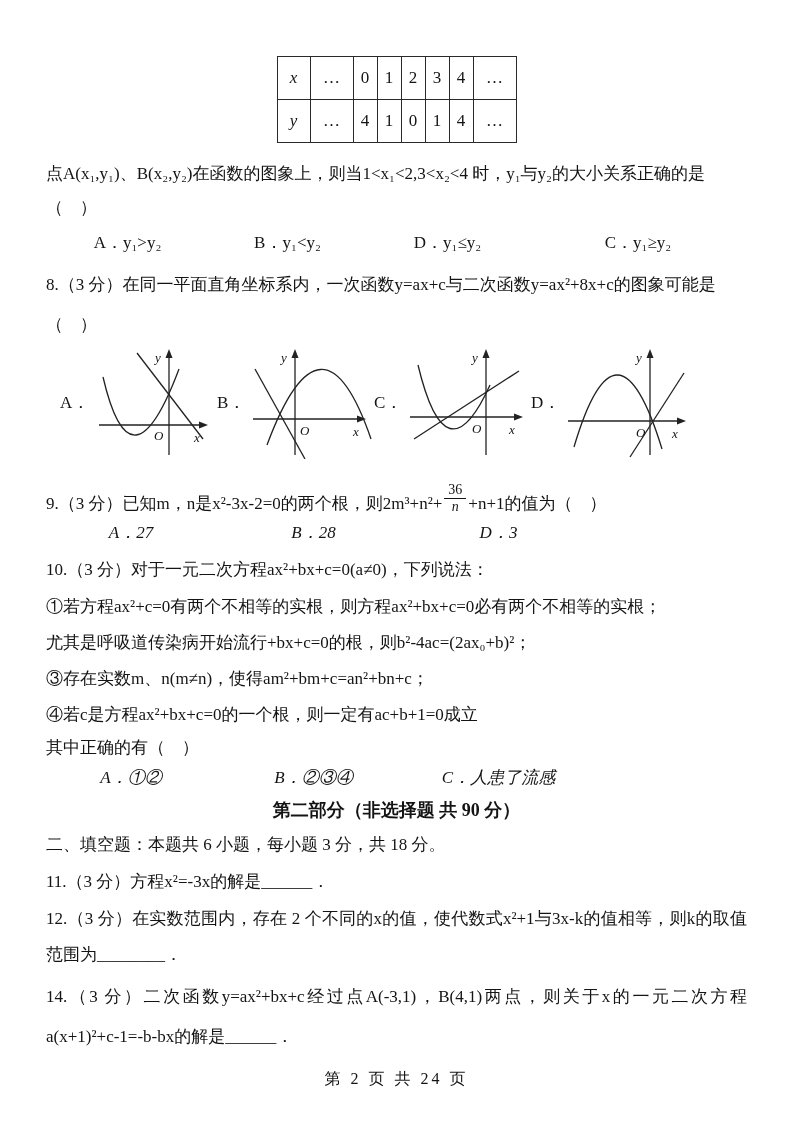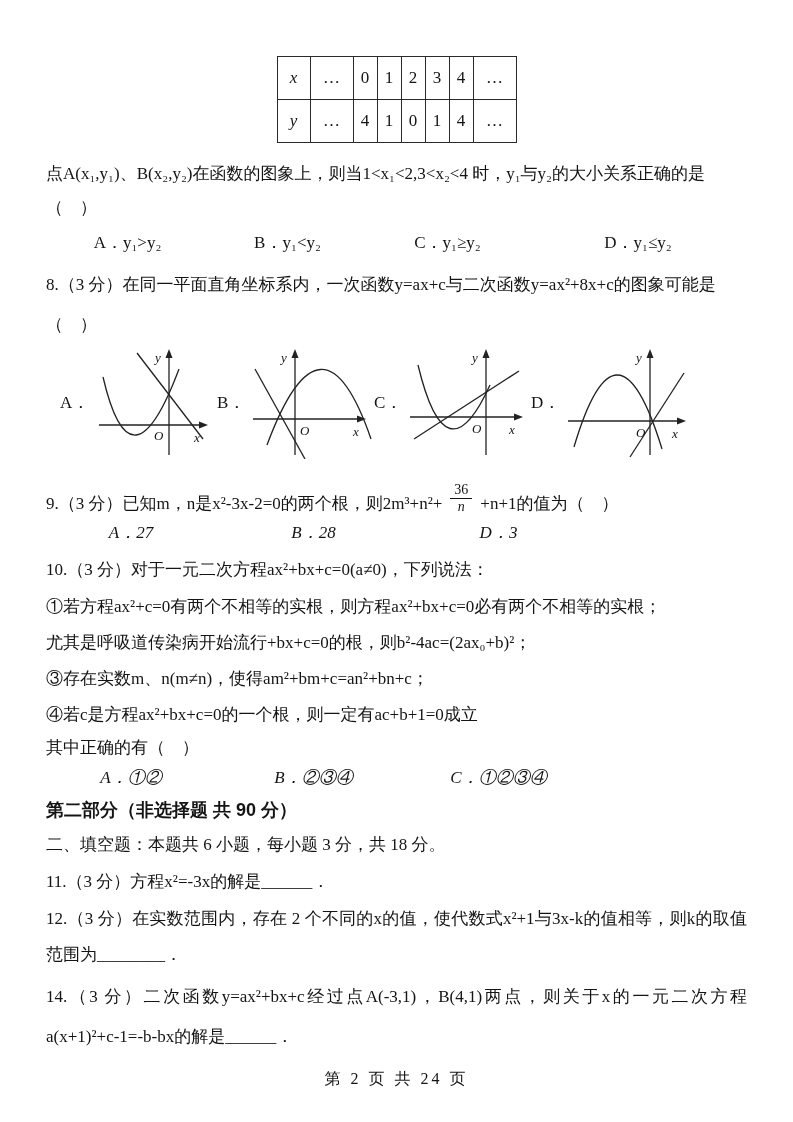--- a/index.html
+++ b/index.html
@@ -27,25 +27,25 @@
   .stem7{margin-top:14px;line-height:34px;}
   .stem8{line-height:40px;margin-top:4px;}
   
   .graphs{display:flex;align-items:flex-start;margin:2px 0 0 14px;height:112px;}
   .gblock{display:flex;align-items:center;width:157px;flex:0 0 157px;}
   .glabel{line-height:112px;margin-right:2px;}
   .gsvg{display:block;}
   svg text{font-family:"Liberation Serif","DejaVu Serif",serif;font-style:italic;font-size:13px;fill:#141414;}
   
   .q9line{display:flex;align-items:flex-end;height:54px;margin-top:2px;}
-  .frac{display:inline-flex;flex-direction:column;align-items:center;font-size:14px;line-height:1.15;margin:0 8px;}
+  .frac{display:inline-flex;flex-direction:column;align-items:center;font-size:14px;line-height:1.15;margin:0 2px;}
   .frac .num{border-bottom:1.2px solid #141414;padding:0 4px;}
   .frac .den{font-style:italic;padding:0 4px;}
   
-  .sec-title{font-weight:bold;text-align:left;font-size:18px;line-height:34px;font-family:Liberation Sans, sans-serif;}
+  .sec-title{font-weight:bold;text-align:center;font-size:18px;line-height:34px;font-family:Liberation Serif, serif;}
   .sec-sub{line-height:36px;}
   .q10item{line-height:36px;}
   .small-gap{line-height:30px;}
   
   .footer{
     position:absolute;left:0;right:0;bottom:32px;text-align:center;
     font-size:16px;letter-spacing:3px;
   }
 </style>
 </head>
@@ -76,22 +76,22 @@
         <td class="c-num">4</td>
         <td class="c-dots">…</td>
       </tr>
     </tbody>
       </table>
 
     <div class="stem7 line">点A(x₁,y₁)、B(x₂,y₂)在函数的图象上，则当1&lt;x₁&lt;2,3&lt;x₂&lt;4 时，y₁与y₂的大小关系正确的是（　）</div>
     <div class="opts opts7">
       <span>A．y₁&gt;y₂</span>
       <span>B．y₁&lt;y₂</span>
+      <span>D．y₁≤y₂</span>
       <span>C．y₁≥y₂</span>
-      <span>D．y₁≤y₂</span>
     </div>
 
     <div class="stem8">8.（3 分）在同一平面直角坐标系内，一次函数y=ax+c与二次函数y=ax²+8x+c的图象可能是（　）</div>
 
     <div class="graphs">
 
       <div class="gblock">
         <span class="glabel">A．</span>
         <svg class="gsvg" width="125" height="112" viewBox="0 0 125 112">
           <g stroke="#222" stroke-width="1.3" fill="none">
@@ -184,21 +184,21 @@
 
     <div class="line">10.（3 分）对于一元二次方程ax²+bx+c=0(a≠0)，下列说法：</div>
     <div class="q10item">①若方程ax²+c=0有两个不相等的实根，则方程ax²+bx+c=0必有两个不相等的实根；</div>
     <div class="q10item">尤其是呼吸道传染病开始流行+bx+c=0的根，则b²-4ac=(2ax₀+b)²；</div>
     <div class="q10item">③存在实数m、n(m≠n)，使得am²+bm+c=an²+bn+c；</div>
     <div class="q10item">④若c是方程ax²+bx+c=0的一个根，则一定有ac+b+1=0成立</div>
     <div class="small-gap">其中正确的有（　）</div>
     <div class="opts opts9 small-gap">
       <span>A．①②</span>
       <span>B．②③④</span>
-      <span>C．①②③④</span>
+      <span>C．人患了流感</span>
     </div>
 
     <div class="sec-title">第二部分（非选择题 共 90 分）</div>
     <div class="sec-sub">二、填空题：本题共 6 小题，每小题 3 分，共 18 分。</div>
 
     <div class="line">11.（3 分）方程x²=-3x的解是______．</div>
     <div class="wrap">12.（3 分）在实数范围内，存在 2 个不同的x的值，使代数式x²+1与3x-k的值相等，则k的取值范围为________．</div>
     <div class="wrap" style="line-height:40px;margin-top:4px;">14.（3 分）二次函数y=ax²+bx+c经过点A(-3,1)，B(4,1)两点，则关于x的一元二次方程a(x+1)²+c-1=-b-bx的解是______．</div>
 
   </div>

